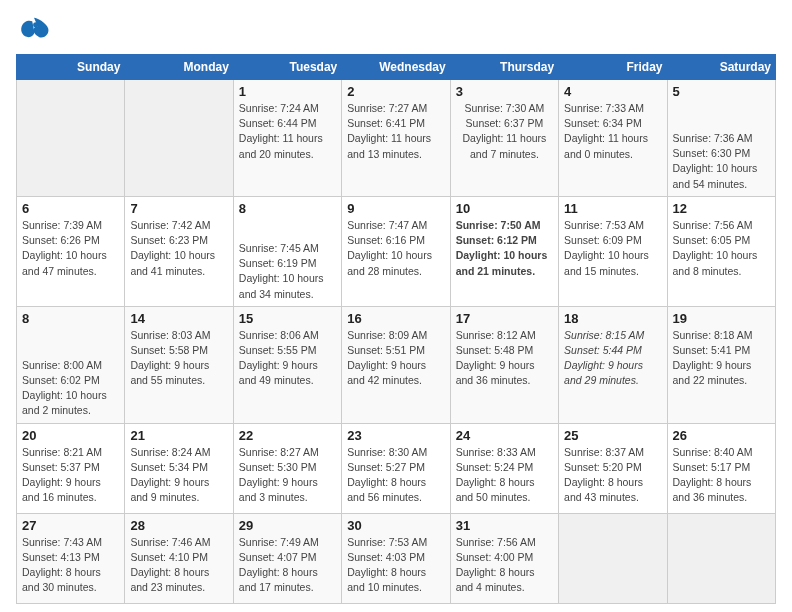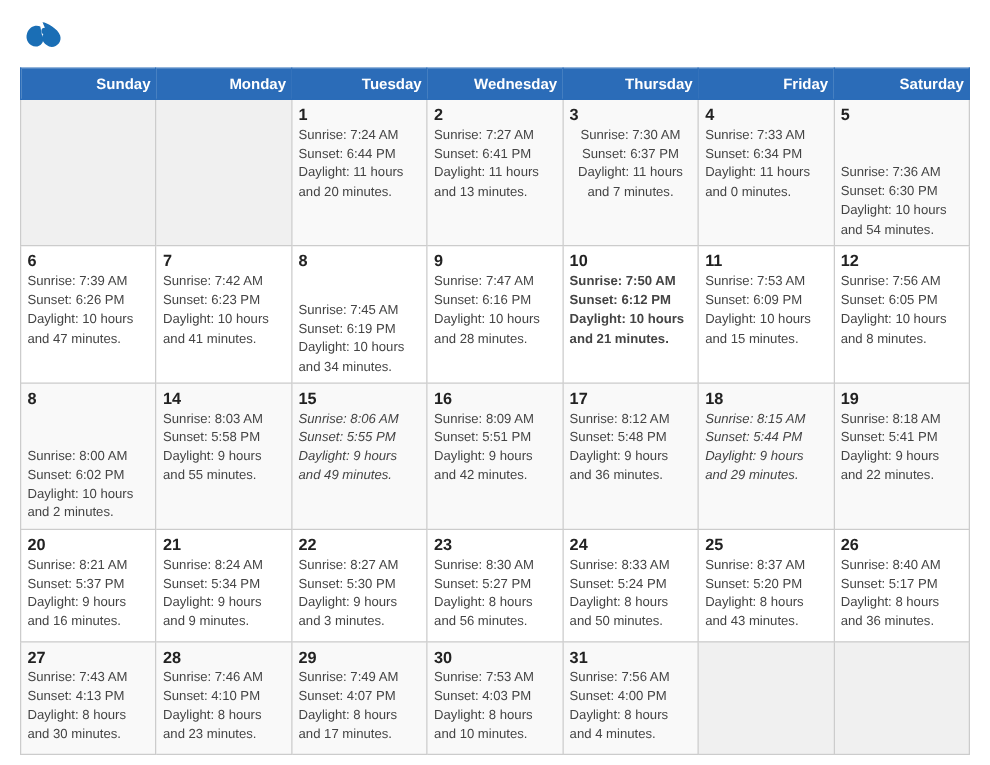--- a/index.html
+++ b/index.html
@@ -213,21 +213,21 @@
         </td>
         <td>
           <span class="day-number">14</span>
           <div class="day-info" style="white-space: pre-line;">Sunrise: 8:03 AM
 Sunset: 5:58 PM
 Daylight: 9 hours
 and 55 minutes.</div>
         </td>
         <td>
           <span class="day-number">15</span>
-          <div class="day-info" style="white-space: pre-line; font-style: italic;">Sunrise: 8:06 AM
+          <div class="day-info" style="white-space: pre-line;">Sunrise: 8:06 AM
 Sunset: 5:55 PM
 Daylight: 9 hours
 and 49 minutes.</div>
         </td>
         <td>
           <span class="day-number">16</span>
           <div class="day-info" style="white-space: pre-line;">Sunrise: 8:09 AM
 Sunset: 5:51 PM
 Daylight: 9 hours
 and 42 minutes.</div>

